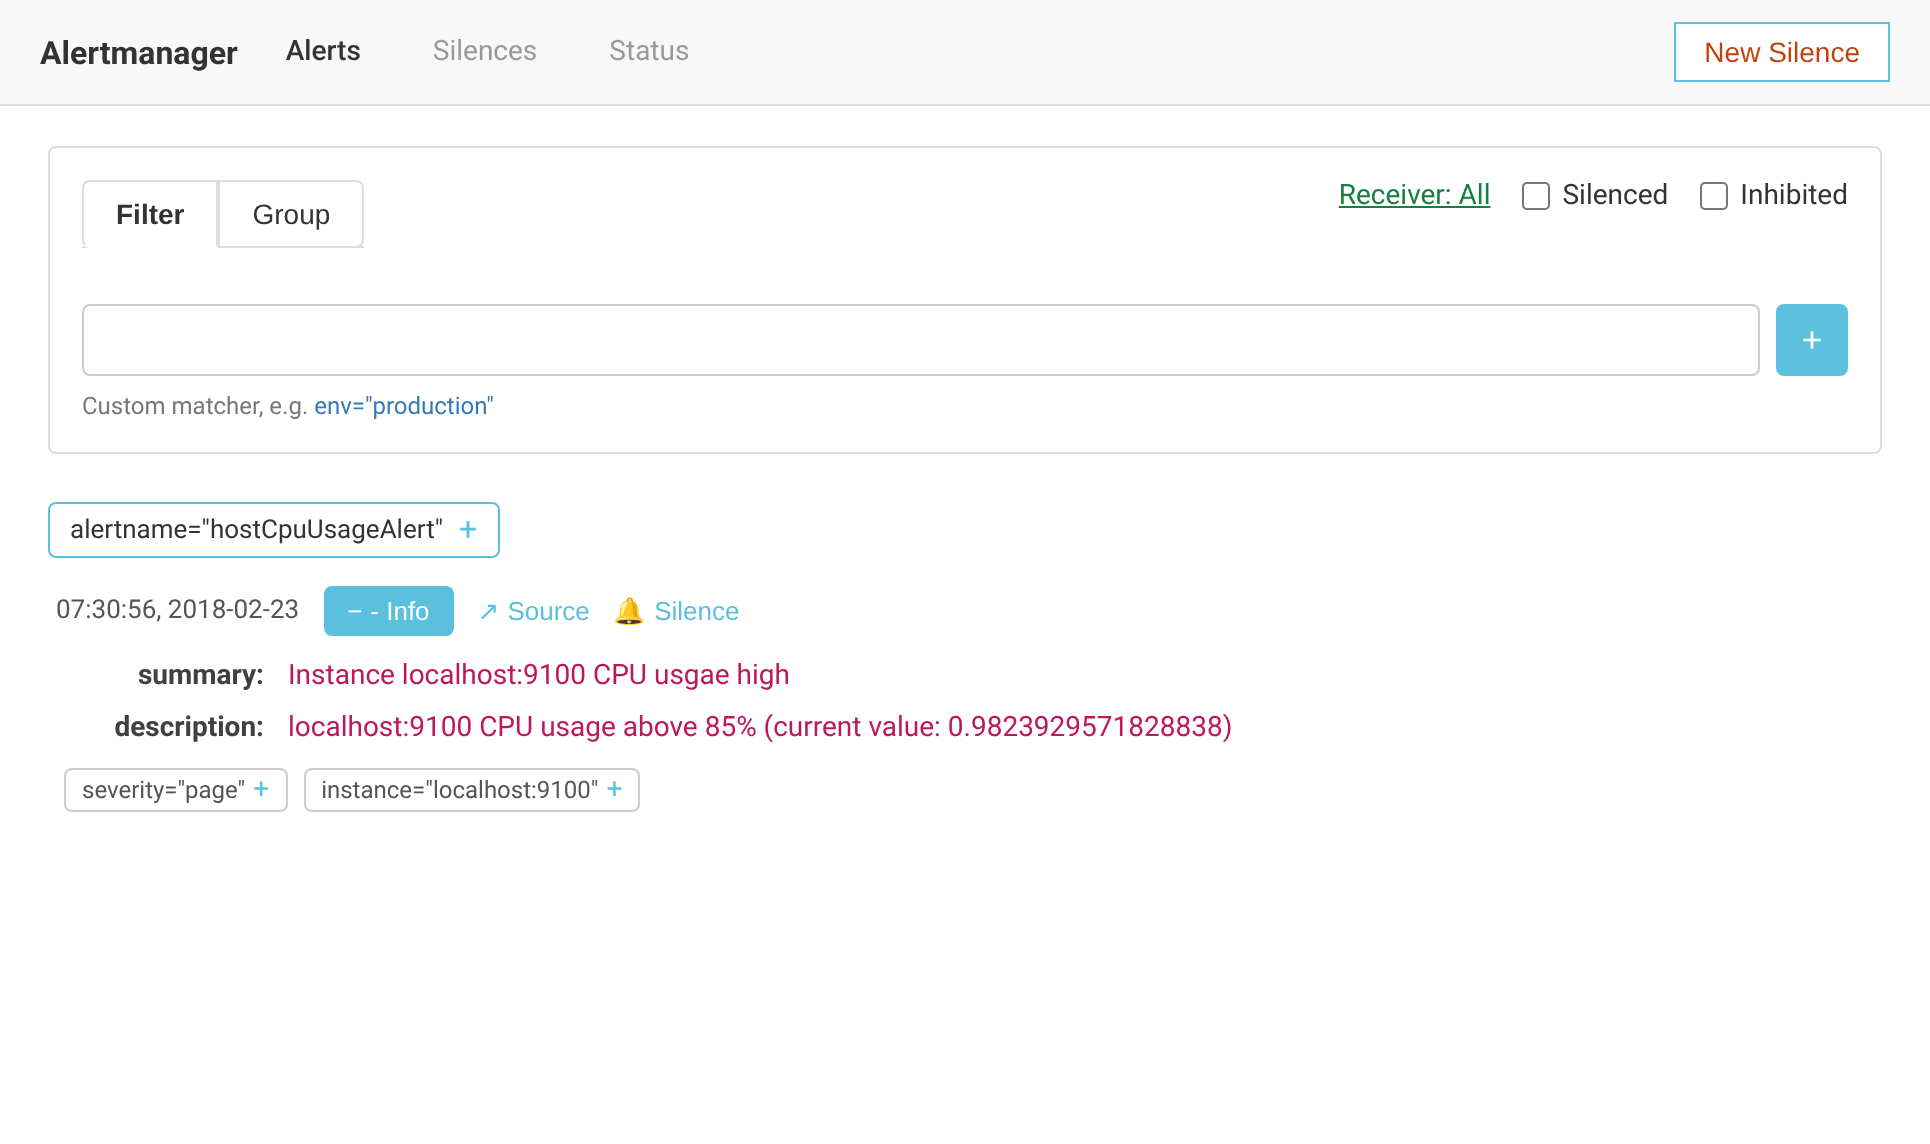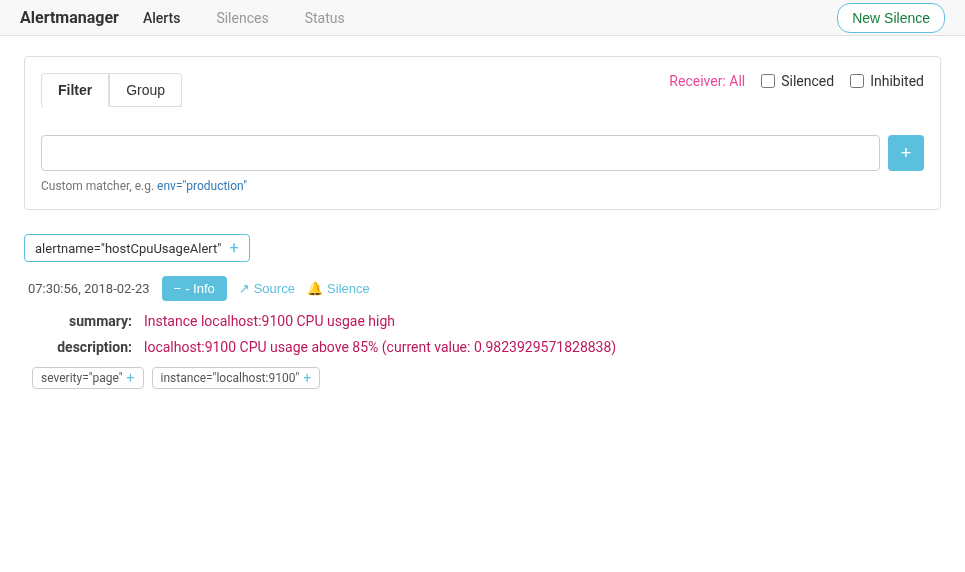--- a/index.html
+++ b/index.html
@@ -8,21 +8,21 @@
       font-size: 14px;
       background: #fff;
       color: #333;
     }
 
     
     .navbar {
       display: flex;
       align-items: center;
       padding: 0 20px;
-      height: 36px;
+      height: 53px;
       background: #f8f8f8;
       border-bottom: 1px solid #e0e0e0;
     }
     .navbar-brand {
       font-weight: bold;
       font-size: 16px;
       color: #333;
       margin-right: 24px;
     }
     .nav-links {
@@ -42,23 +42,23 @@
     }
     .nav-link.inactive {
       color: #999;
     }
     .navbar-actions {
       margin-left: auto;
     }
     .btn-new-silence {
       border: 1.5px solid #5bc0de;
       background: #fff;
-      color: #15803d;
+      color: #c2410c;
       padding: 6px 14px;
-      border-radius: 13px;
+      border-radius: 0;
       font-size: 14px;
       cursor: pointer;
     }
 
     
     .main {
       padding: 20px 24px;
     }
 
     
@@ -96,22 +96,23 @@
     }
 
     .filter-options {
       display: flex;
       align-items: center;
       gap: 16px;
       margin-bottom: 12px;
       justify-content: flex-end;
     }
     .receiver-label {
-      color: #ec4899;
-      font-size: 14px;
+      color: #15803d;
+      font-size: 14px;
+      text-decoration: underline;
     }
     .checkbox-group {
       display: flex;
       align-items: center;
       gap: 6px;
     }
     .checkbox-group input[type="checkbox"] {
       width: 14px;
       height: 14px;
     }

